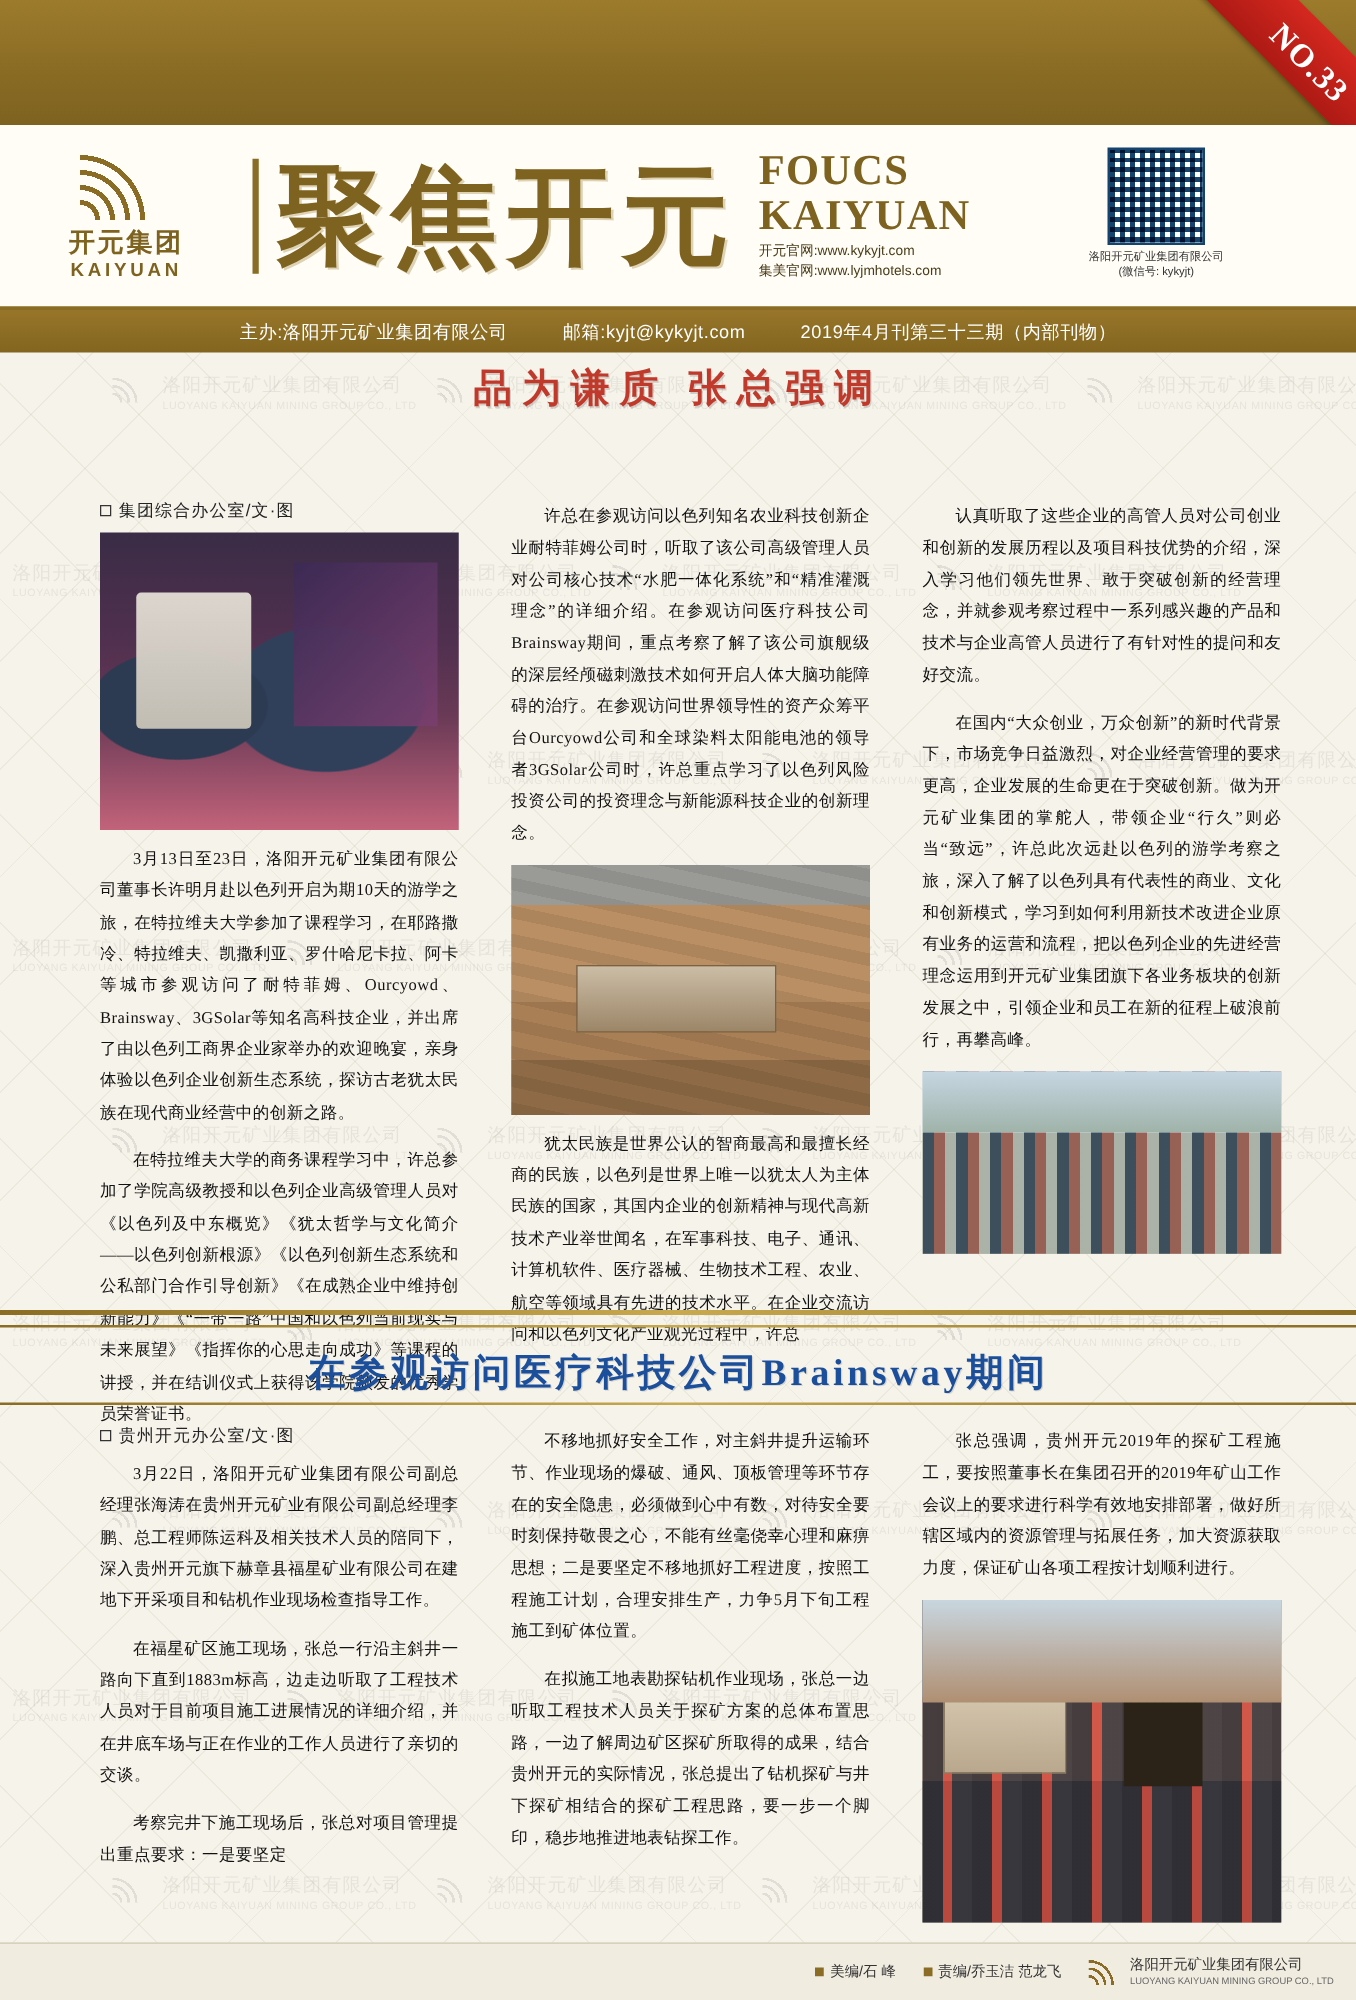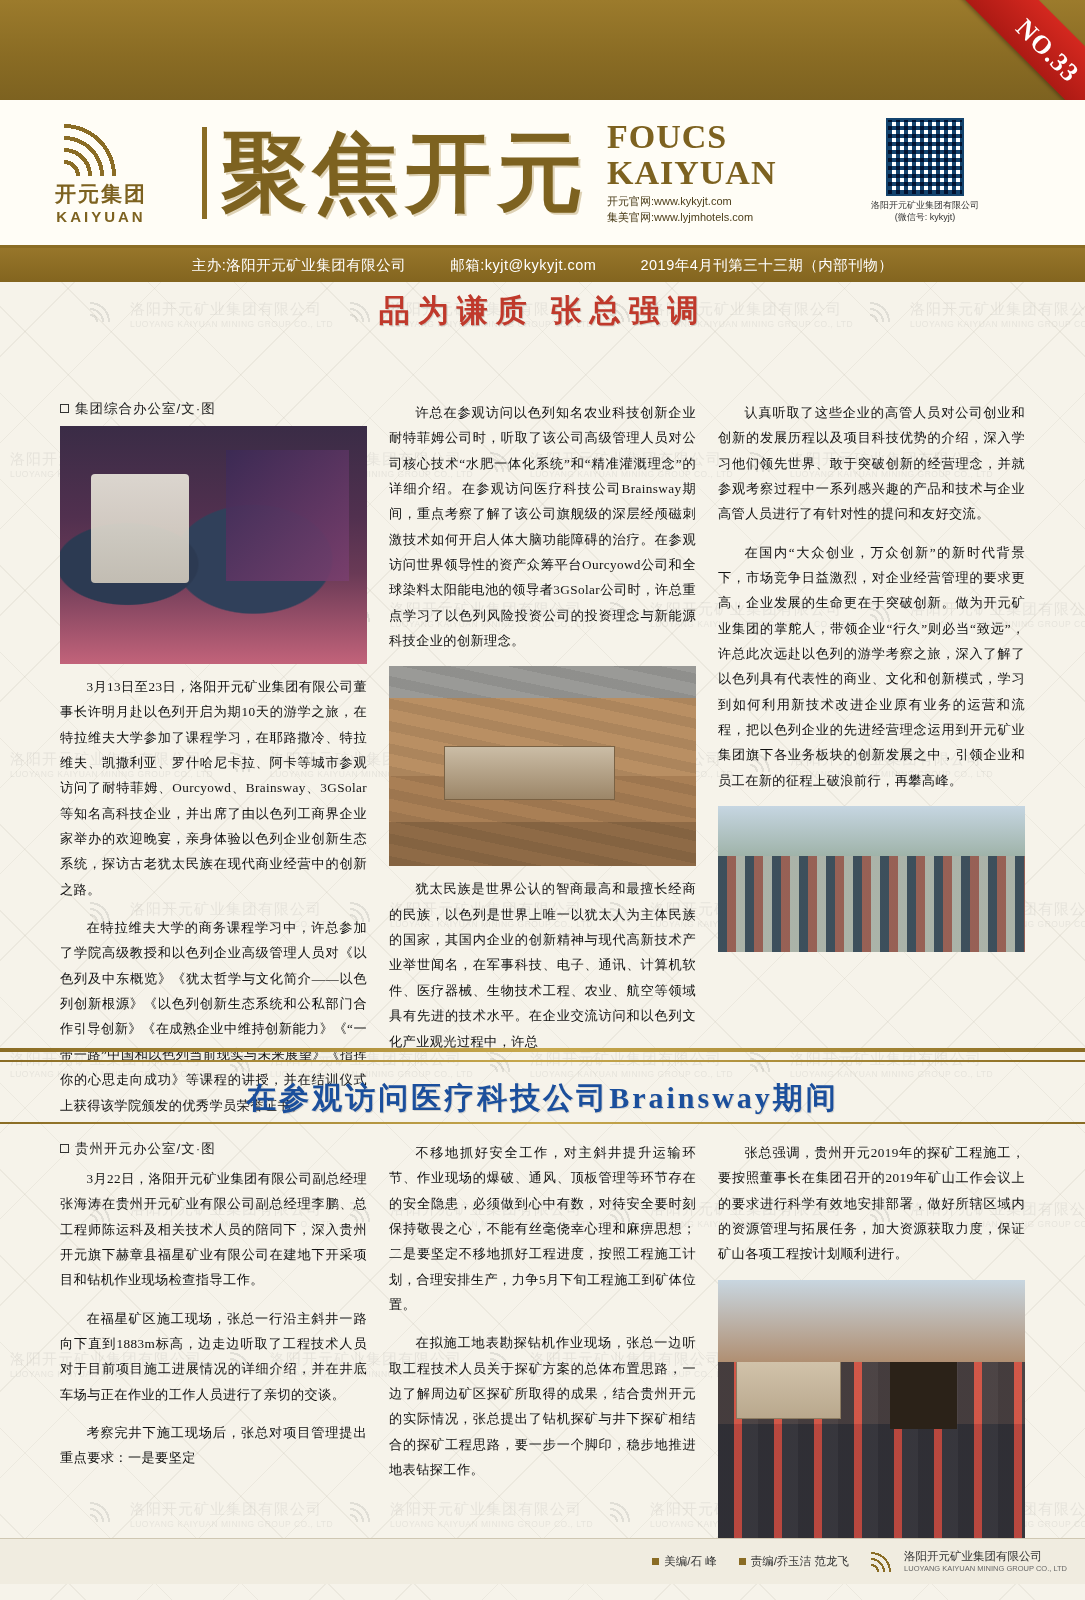--- a/index.html
+++ b/index.html
@@ -112,21 +112,21 @@
     text-shadow: 1px 1px 0 rgba(0,0,0,.15);
   }
   .headline-2 {
     margin-top:14px;
     font-size:25px; color:#b8341f; font-weight:bold; letter-spacing:2px;
     font-family:"Liberation Serif", serif;
   }
   
   .sec1 { position:absolute; top:400px; left:60px; width:965px; }
   .col-wrap { display:flex; gap:22px; }
-  .col { width:307px; }
+  .col { width:307px;margin-left:20px; }
   .byline {
     font-size:13.5px; color:#222; margin-bottom:8px; letter-spacing:1px;
   }
   .byline .box {
     display:inline-block; width:9px; height:9px; border:1.4px solid #333; margin-right:6px;
   }
   p.body {
     font-size:13.2px; line-height:1.92; color:#111; text-align:justify;
     text-indent:2em; margin:0 0 13px 0; letter-spacing:.4px;
     font-family:"Liberation Serif", serif;
@@ -198,21 +198,21 @@
   .ph4 .bld {
     position:absolute; left:6%; top:24%; width:34%; height:30%;
     background:linear-gradient(180deg,#d9cbb4,#b9a88d); border:1px solid #8d7c61;
   }
   .ph4 .flags {
     position:absolute; left:6%; top:18%; width:34%; height:8%;
     background: repeating-linear-gradient(90deg,#c0392b 0 10px, #e8e8e8 10px 20px);
   }
   
   .footer {
-    position:absolute; bottom:16px; left:0; width:100%; height:46px;
+    position:absolute; bottom:0; left:0; width:100%; height:46px;
     background:#f0ece0; border-top:1px solid #cfc7b2;
     display:flex; align-items:center; justify-content:flex-end; gap:22px;
     padding-right:18px;
   }
   .credit { font-size:11.5px; color:#333; }
   .credit .sq { display:inline-block; width:7px; height:7px; background:#8a6c24; margin-right:5px;}
   .foot-logo { display:flex; align-items:center; gap:7px; }
   .foot-logo .mk {
     width:26px; height:21px;
     background:

